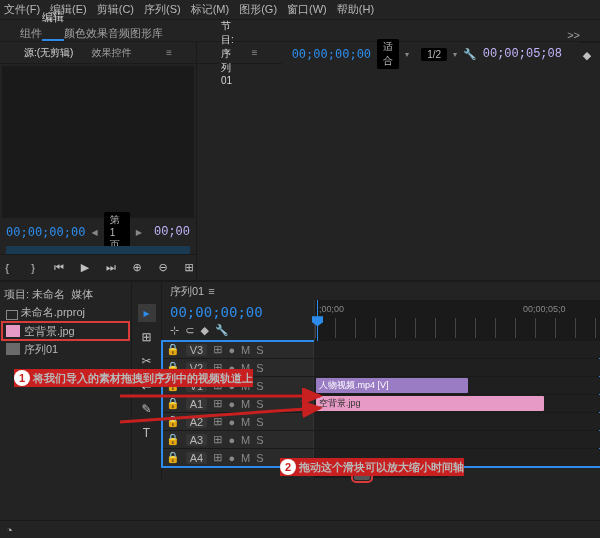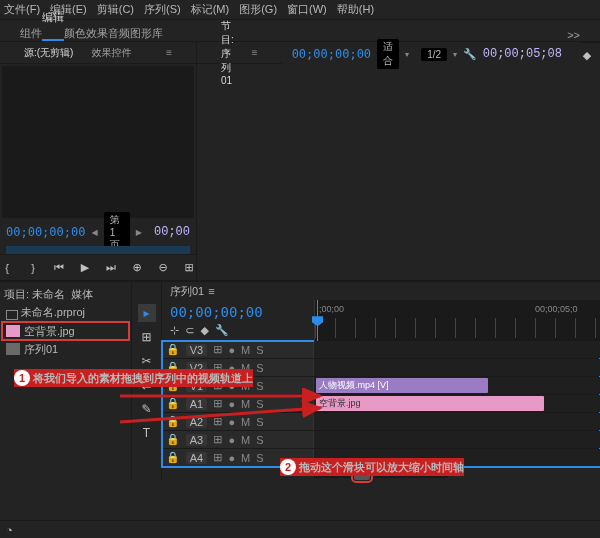--- a/index.html
+++ b/index.html
@@ -65,21 +65,21 @@
 .ruler-label{position:absolute;top:4px;font-size:9px;color:#888}
 .playhead{position:absolute;top:0;bottom:0;width:1px;background:#2d8ceb}
 .playhead::before{content:"";position:absolute;top:16px;left:-5px;width:11px;height:10px;background:#2d8ceb;clip-path:polygon(0 0,100% 0,100% 60%,50% 100%,0 60%)}
 .tl-tracks{flex:1;display:flex;flex-direction:column;outline:2px solid #2d8ceb;outline-offset:-1px}
 .track{height:18px;display:flex;border-bottom:1px solid #1a1a1a}
 .track-head{width:152px;background:#2a2a2a;display:flex;align-items:center;padding:0 4px;gap:6px;font-size:9px;border-right:1px solid #333}
 .track-head .lbl{background:#353535;padding:0 4px;border-radius:2px}
 .track-head .tog{color:#888;cursor:pointer}
 .track-content{flex:1;background:#1f1f1f;position:relative}
 .clip{position:absolute;top:1px;bottom:1px;border-radius:1px;font-size:9px;padding:0 3px;display:flex;align-items:center;overflow:hidden}
-.clip.violet{background:#9a7cc4;left:2px;width:172px;color:#fff}
+.clip.violet{background:#9a7cc4;left:2px;width:152px;color:#fff}
 .clip.pink{background:#e89ac7;left:2px;width:228px;color:#333}
 .zoom-bar{height:14px;display:flex;align-items:center;padding:0 152px 0 152px}
 .zoom-track{flex:1;height:8px;background:#1a1a1a;position:relative}
 .zoom-handle{position:absolute;left:40px;width:16px;height:12px;top:-2px;background:#555;border-radius:2px;outline:2px solid #d93a3a;outline-offset:1px}
 .annotation{position:absolute;background:#c82020;color:#fff;font-size:13px;font-weight:bold;padding:1px 0;border-radius:0;z-index:50;white-space:nowrap}
 .ann-badge{display:inline-flex;width:16px;height:16px;background:#fff;color:#c82020;border-radius:50%;align-items:center;justify-content:center;margin-right:3px;font-size:11px}
 .arrow-svg{position:absolute;z-index:49;pointer-events:none}
 .statusbar{position:absolute;bottom:0;left:0;right:0;height:18px;background:#232323;border-top:1px solid #1a1a1a;display:flex;align-items:center;padding:0 6px;color:#666}
 </style>
 </head>
@@ -219,21 +219,21 @@
         <div class="tl-tc">00;00;00;00</div>
         <div class="tl-icons">
           <span>⊹</span>
           <span>⊂</span>
           <span>◆</span>
           <span>🔧</span>
         </div>
       </div>
       <div class="tl-ruler">
         <span class="ruler-label" style="left:4px">;00;00</span>
-        <span class="ruler-label" style="left:220px">00;00;05;0</span>
+        <span class="ruler-label" style="left:208px">00;00;05;0</span>
         <div class="ruler-ticks"></div>
         <div class="playhead" style="left:2px"></div>
       </div>
     </div>
     <div class="tl-tracks" id="tl-tracks">
         <div class="track">
           <div class="track-head">
             <span class="tog">🔒</span>
             <span class="lbl">V3</span>
             <span class="tog">⊞</span>

